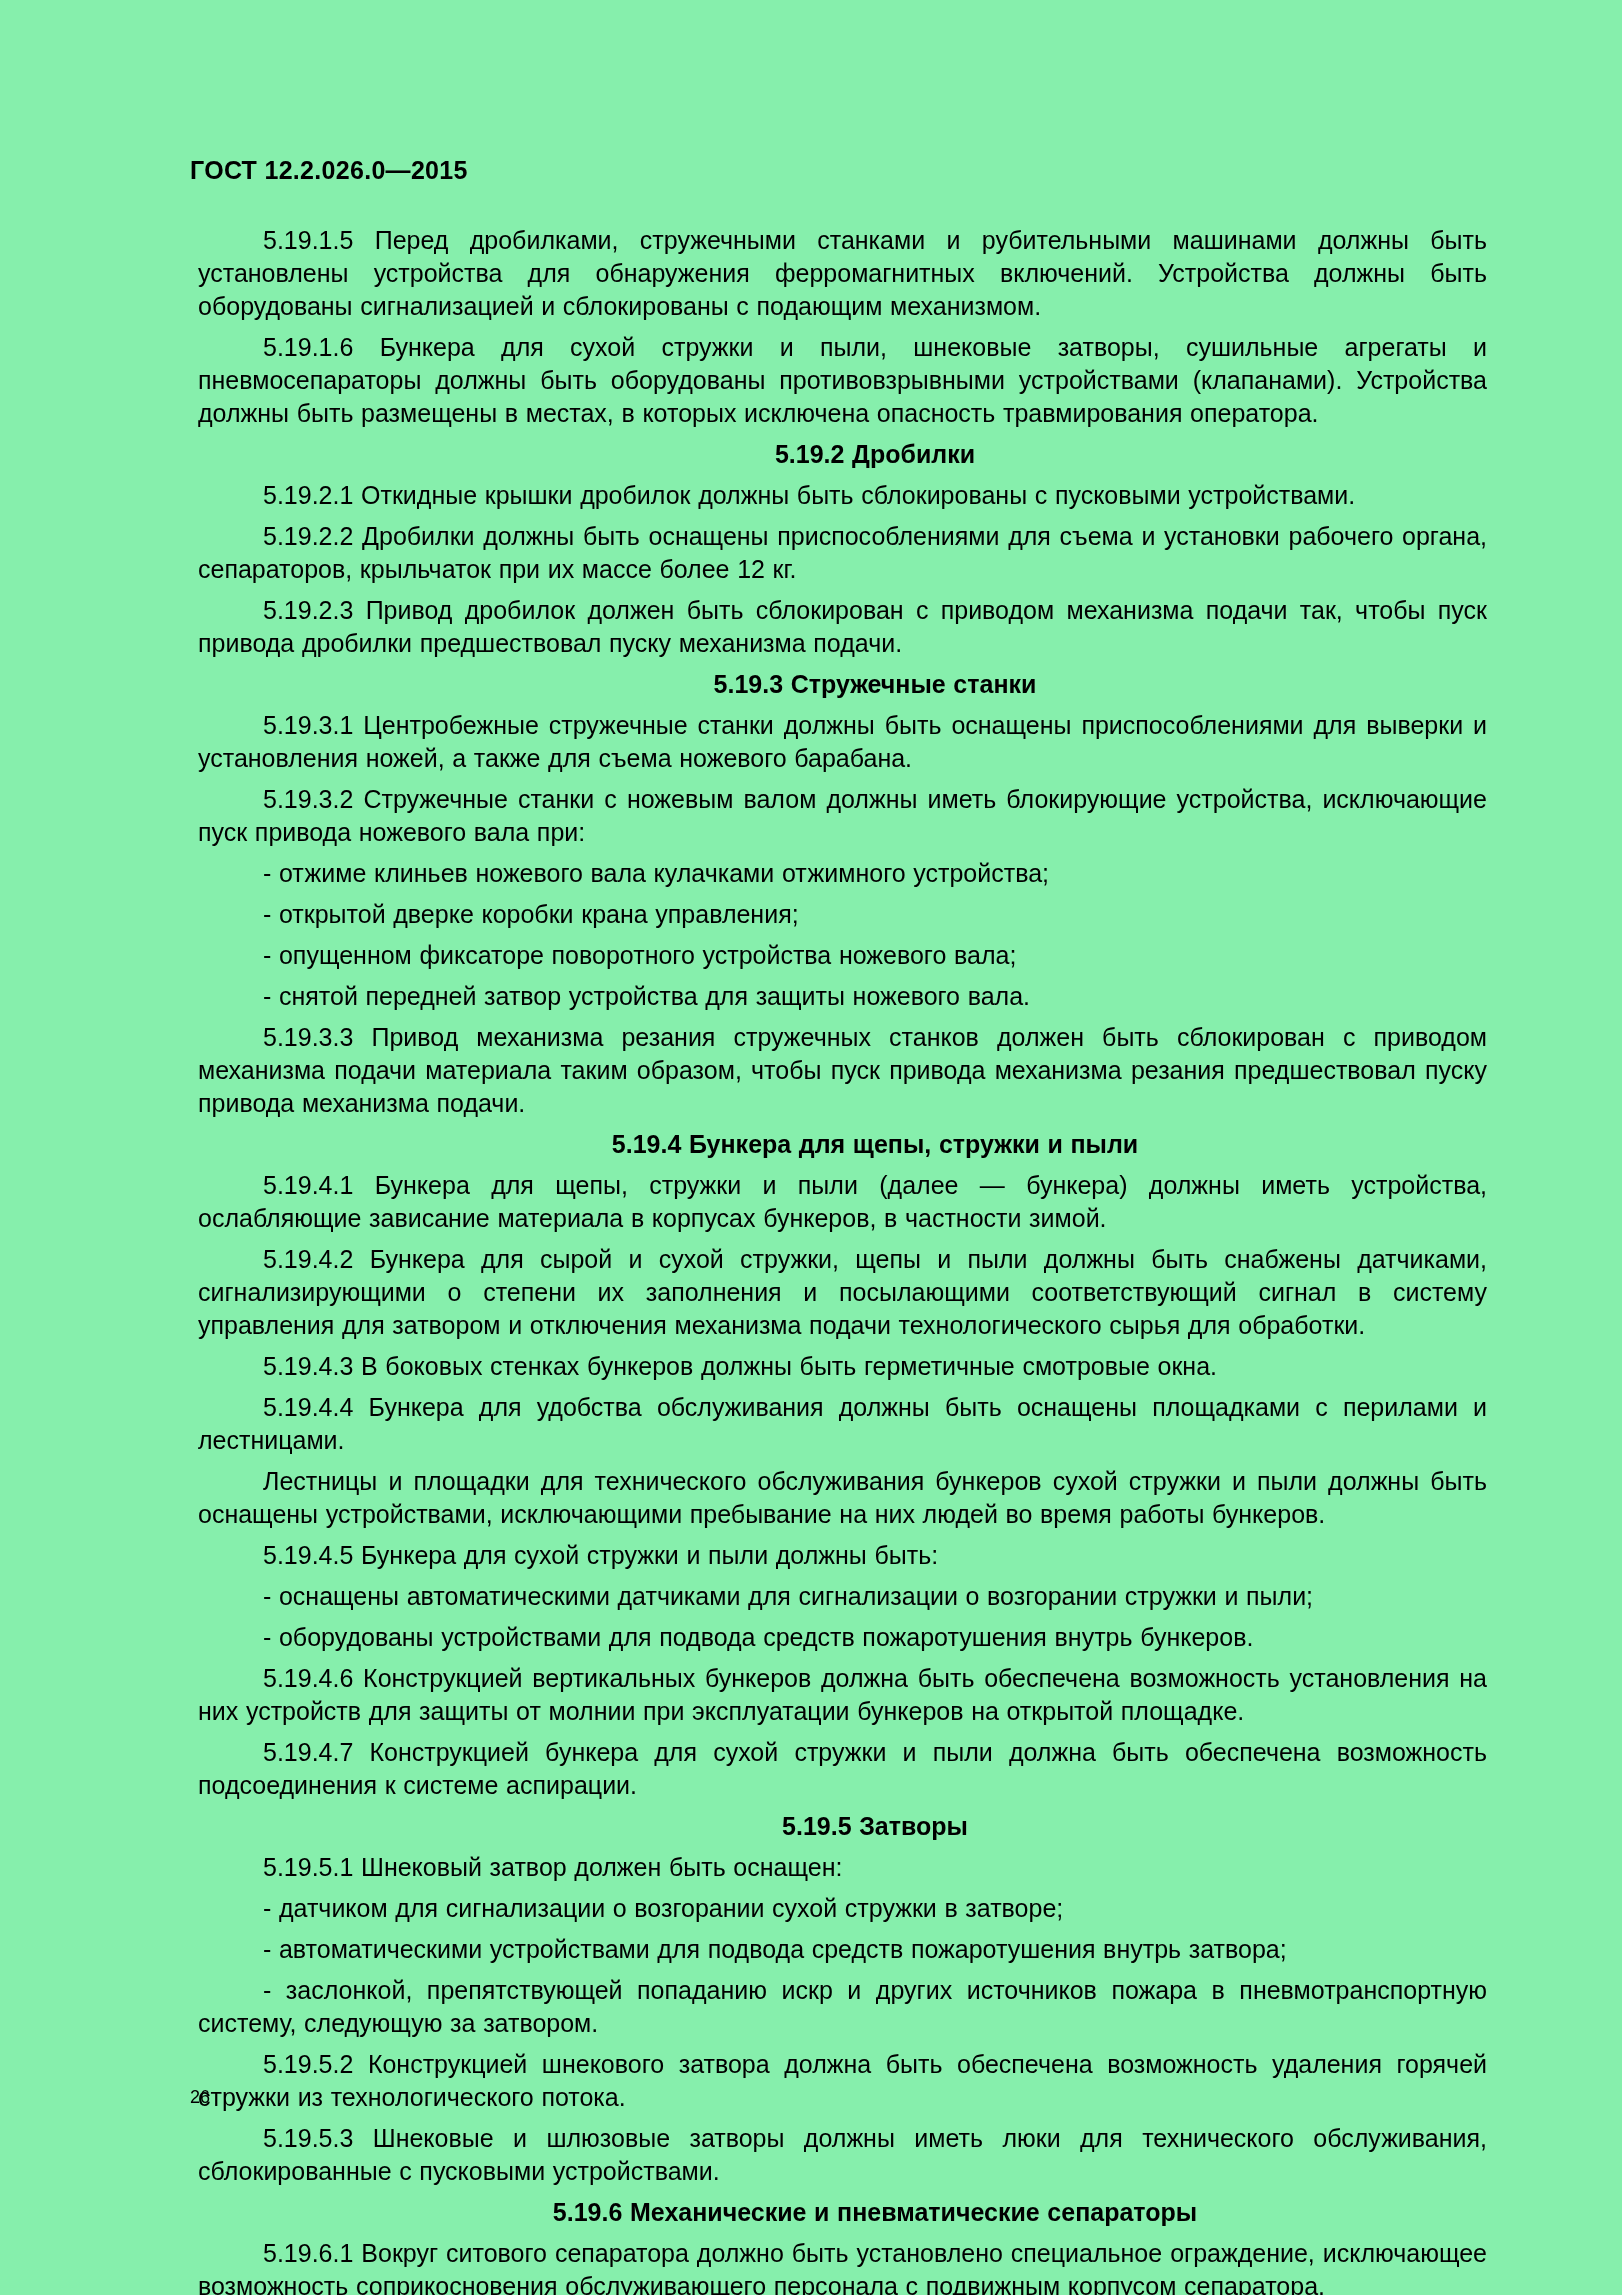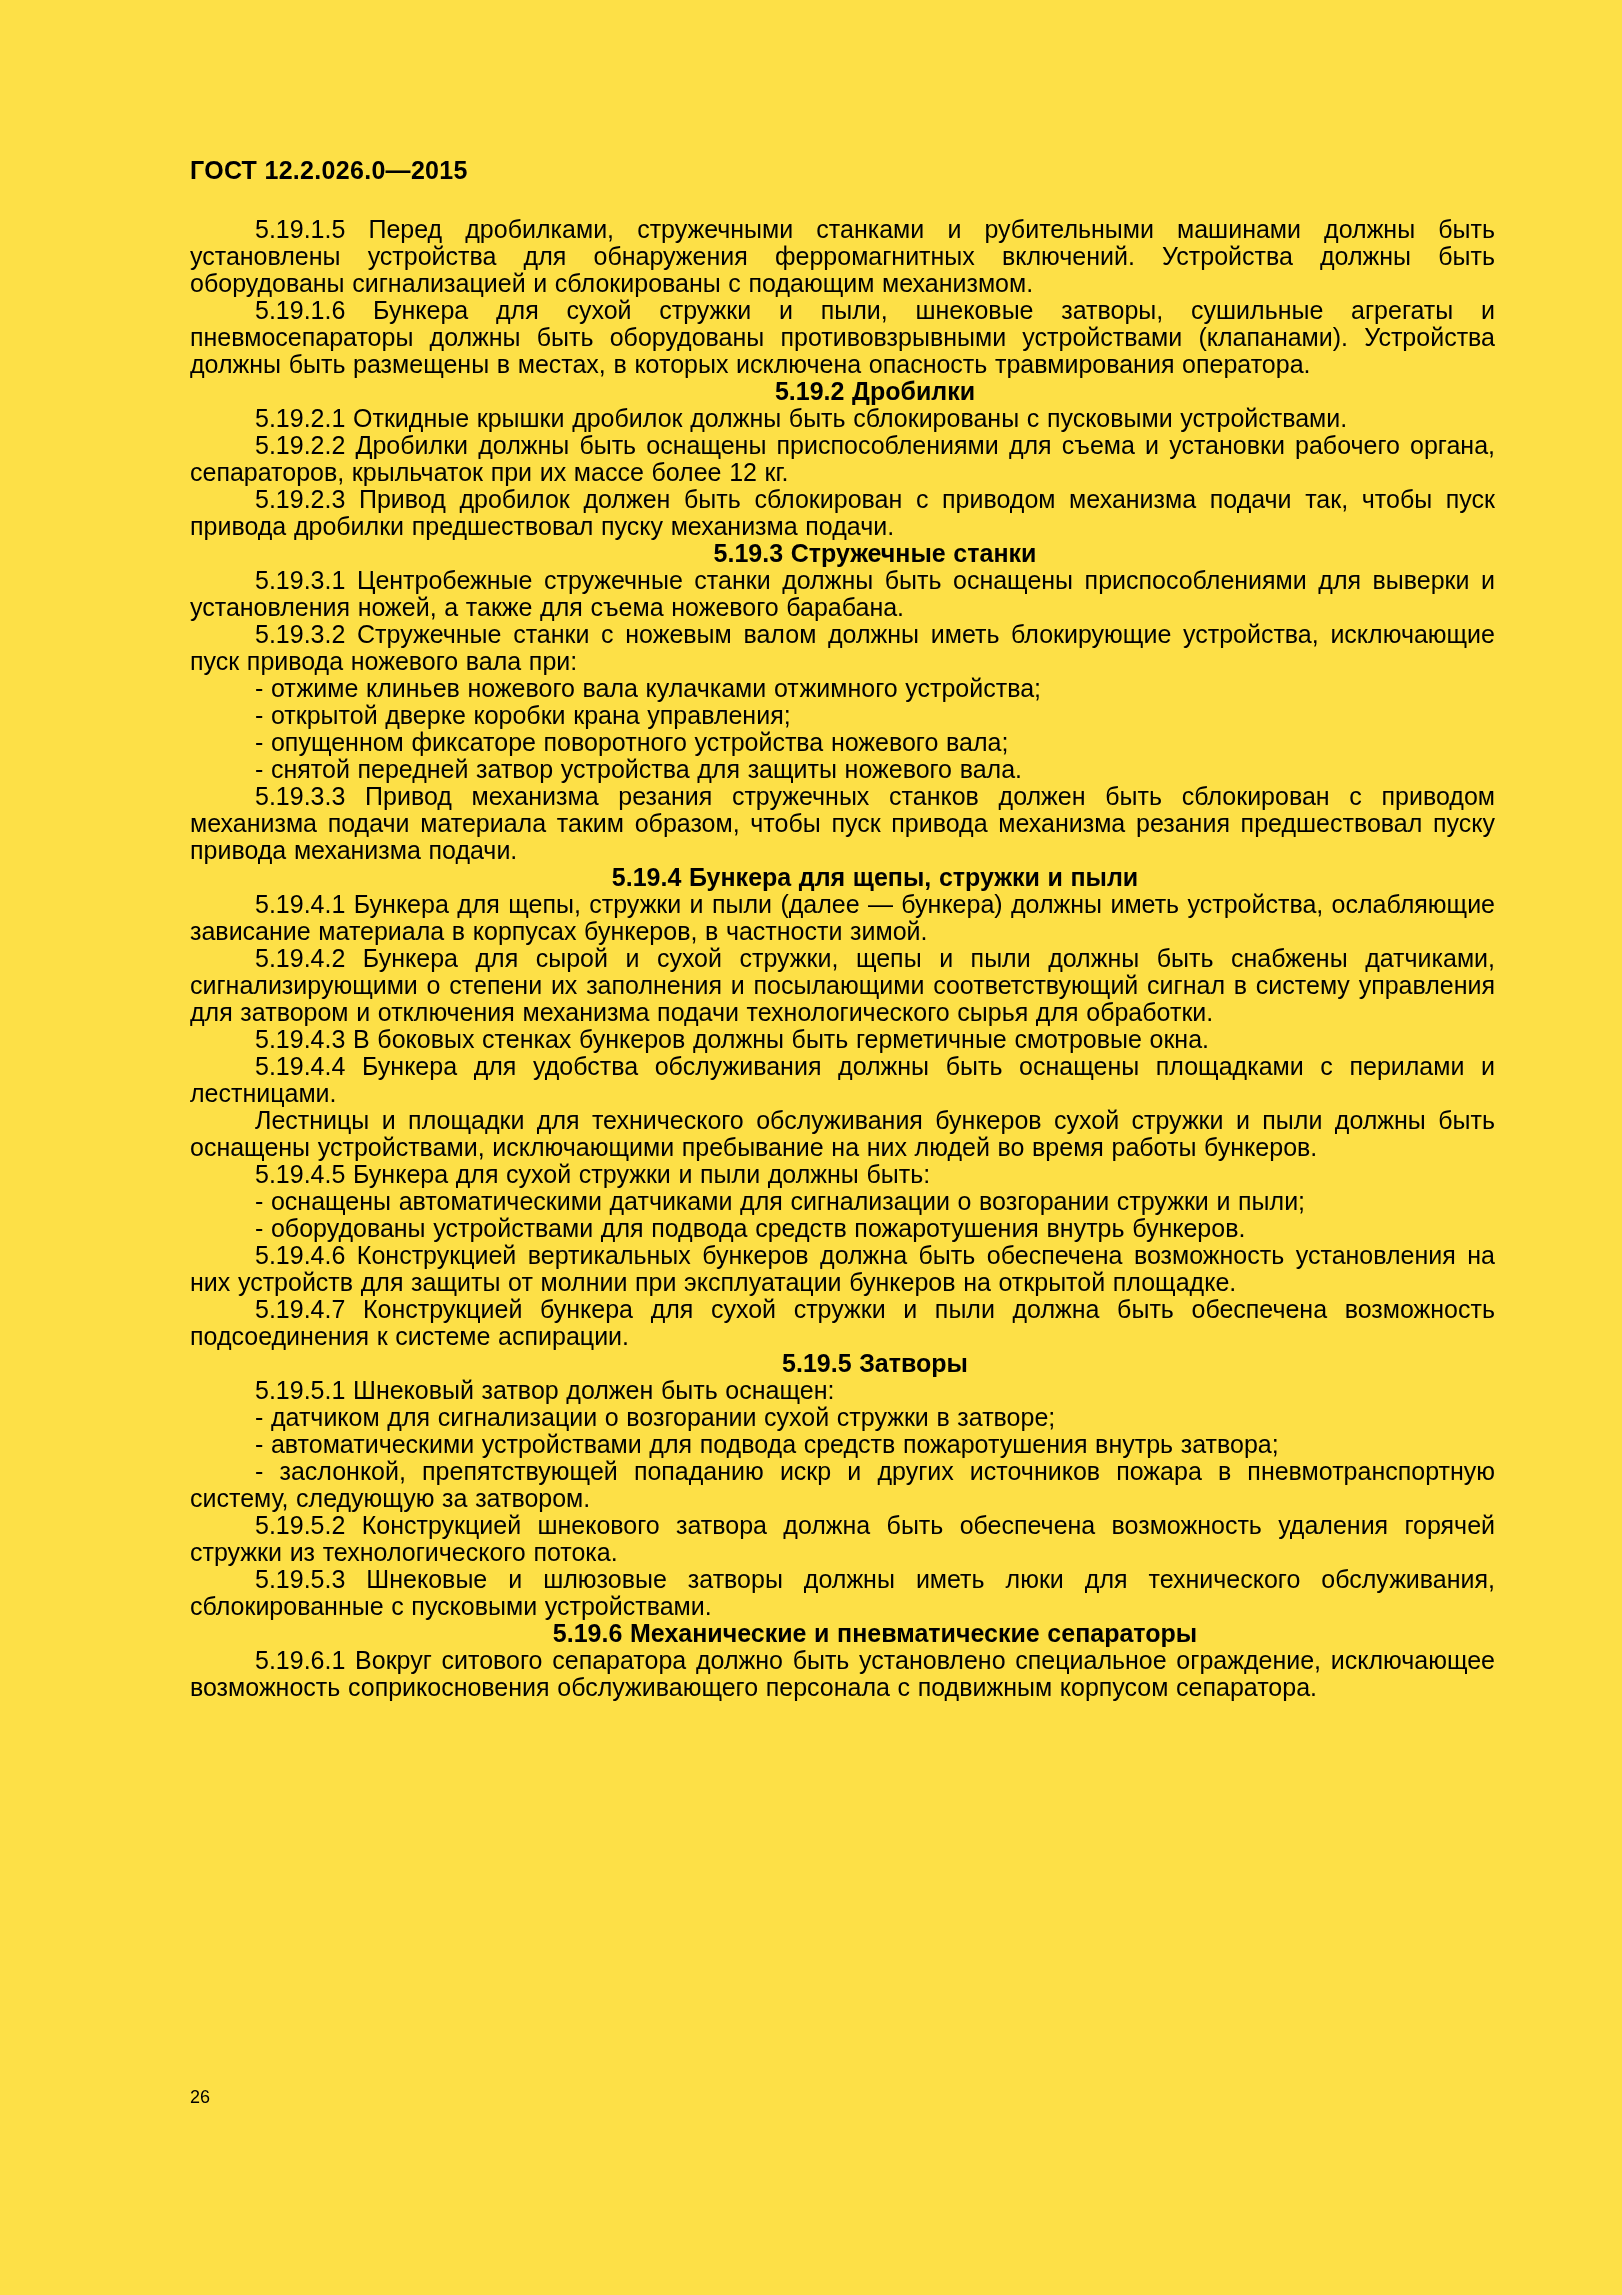--- a/index.html
+++ b/index.html
@@ -1,42 +1,42 @@
 <!DOCTYPE html>
 <html lang="ru" style="font-size:10.5px"><head>
 <meta charset="utf-8">
 <style>
   html, body { margin: 0; padding: 0; background: #e8e8e8; }
   .page {
     position: relative;
     width: 1623px;
     height: 2295px;
     margin: 0 auto;
-    background: #fde047;
+    background: #86efac;
     font-family: "Liberation Sans", sans-serif;
     color: #000000;
   }
   .doc-header {
     position: absolute;
     top: 156px;
     left: 190px;
     font-size: 25px;
     font-weight: bold;
     letter-spacing: 0.3px;
   }
   .doc-body {
     position: absolute;
     top: 216px;
     left: 190px;
     width: 1305px;
   }
   .para {
-    margin: 0;
+    margin: 8px;
     font-size: 25px;
-    line-height: 27px;
+    line-height: 33px;
     text-align: justify;
     text-indent: 65px;
     word-spacing: 0.7px;
   }
   .para.heading {
     font-weight: bold;
     text-align: center;
   }
   .page-number {
     position: absolute;

